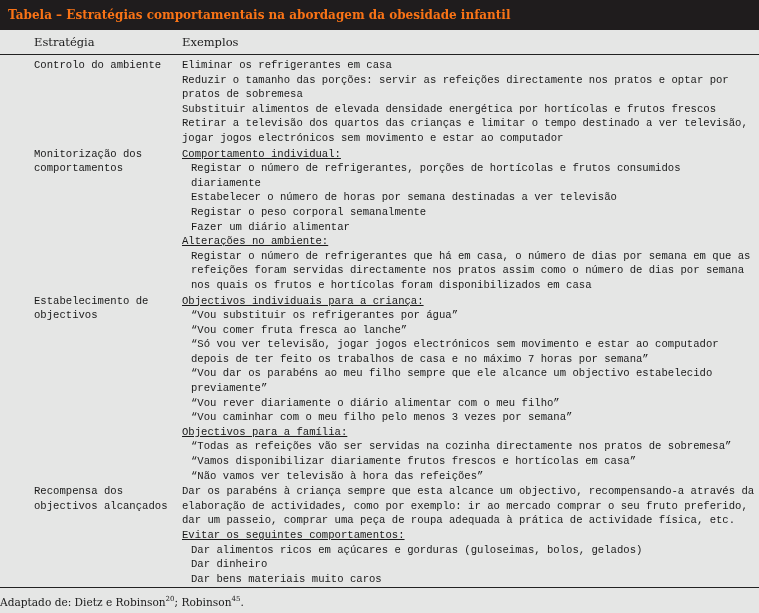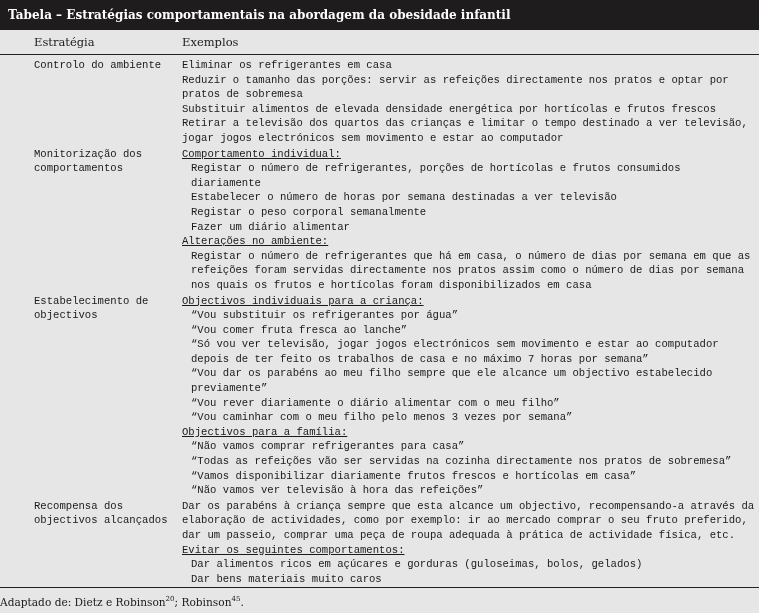--- a/index.html
+++ b/index.html
@@ -5,21 +5,21 @@
   html, body { margin: 0; padding: 0; }
   body {
     width: 759px; height: 613px; overflow: hidden;
     background: #e5e6e5;
     font-family: "DejaVu Serif", serif;
     color: #1a1a1a;
     font-size: 10.6px;
     line-height: 14.6px;
   }
   .title-bar {
-    background: #1f1c1d; color: #ffffff;
+    background: #1f1c1d; color: #f97316;
     height: 30px; box-sizing: border-box;
     padding: 7px 0 0 8px;
     font-weight: bold; font-size: 12px; line-height: 16px;
   }
   .header-row {
     display: flex; height: 25px; box-sizing: border-box;
     border-bottom: 1.5px solid #222;
     padding-top: 5px; font-size: 11.5px;
   }
   .col1 { width: 172px; padding-left: 24px; box-sizing: border-box; flex: none; margin-left: 10px; }
@@ -71,33 +71,33 @@
     <div class="col1">Estabelecimento de objectivos</div>
     <div class="col2">
       <div class="sub">Objectivos individuais para a criança:</div>
       <div class="ind">“Vou substituir os refrigerantes por água”</div>
       <div class="ind">“Vou comer fruta fresca ao lanche”</div>
       <div class="ind">“Só vou ver televisão, jogar jogos electrónicos sem movimento e estar ao computador depois de ter feito os trabalhos de casa e no máximo 7 horas por semana”</div>
       <div class="ind">“Vou dar os parabéns ao meu filho sempre que ele alcance um objectivo estabelecido previamente”</div>
       <div class="ind">“Vou rever diariamente o diário alimentar com o meu filho”</div>
       <div class="ind">“Vou caminhar com o meu filho pelo menos 3 vezes por semana”</div>
       <div class="sub">Objectivos para a família:</div>
-      <div class="ind">“Não vamos comprar refrigerantes para casa”</div>
       <div class="ind">“Todas as refeições vão ser servidas na cozinha directamente nos pratos de sobremesa”</div>
       <div class="ind">“Vamos disponibilizar diariamente frutos frescos e hortícolas em casa”</div>
       <div class="ind">“Não vamos ver televisão à hora das refeições”</div>
     </div>
   </div>
 
   <div class="row">
     <div class="col1">Recompensa dos objectivos alcançados</div>
     <div class="col2">
       <div>Dar os parabéns à criança sempre que esta alcance um objectivo, recompensando-a através da elaboração de actividades, como por exemplo: ir ao mercado comprar o seu fruto preferido, dar um passeio, comprar uma peça de roupa adequada à prática de actividade física, etc.</div>
       <div class="sub">Evitar os seguintes comportamentos:</div>
       <div class="ind">Dar alimentos ricos em açúcares e gorduras (guloseimas, bolos, gelados)</div>
+      <div class="ind">Dar dinheiro</div>
       <div class="ind">Dar bens materiais muito caros</div>
     </div>
   </div>
 </div>
 
 <div class="footer">
   <span>Adaptado de: Dietz e Robinson</span><sup>20</sup><span>; Robinson</span><sup>45</sup><span>.</span>
 </div>
 
 </body></html>

